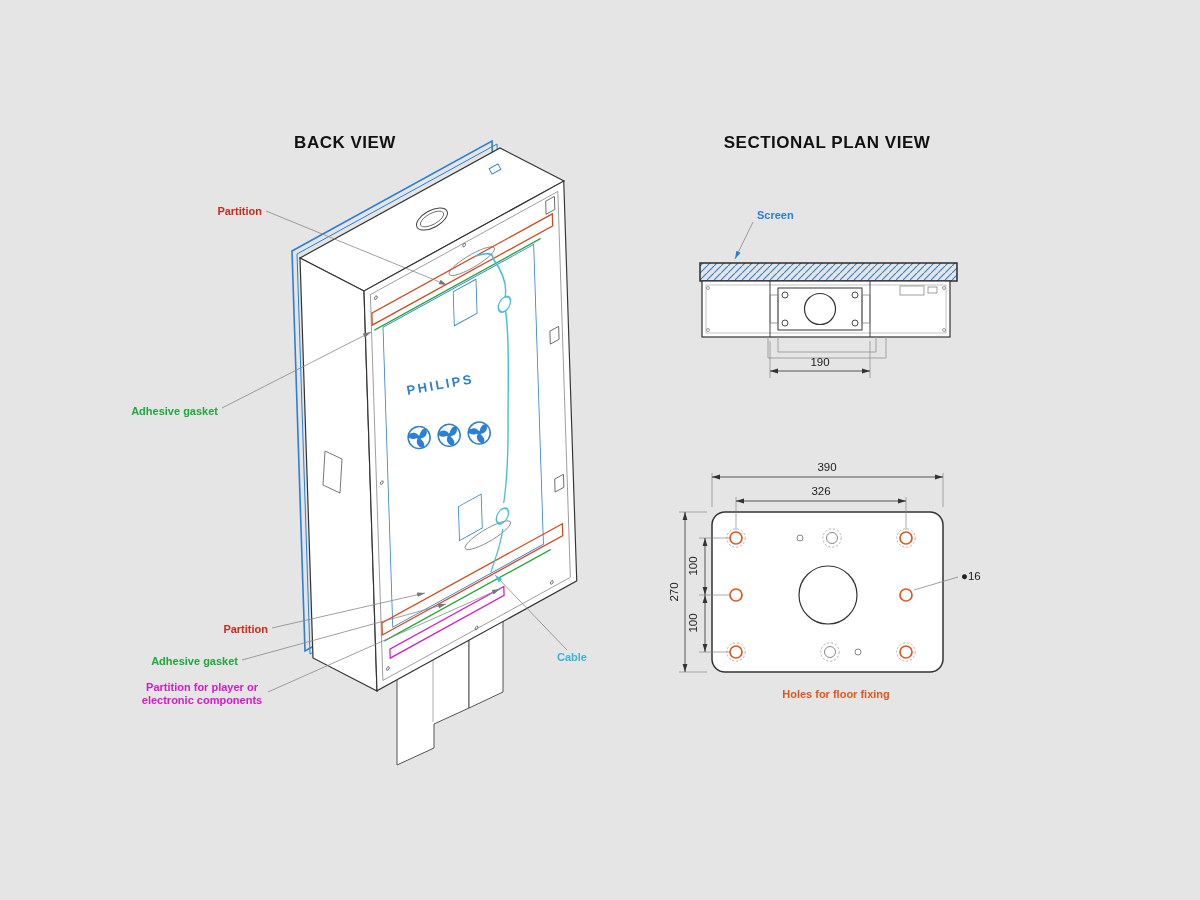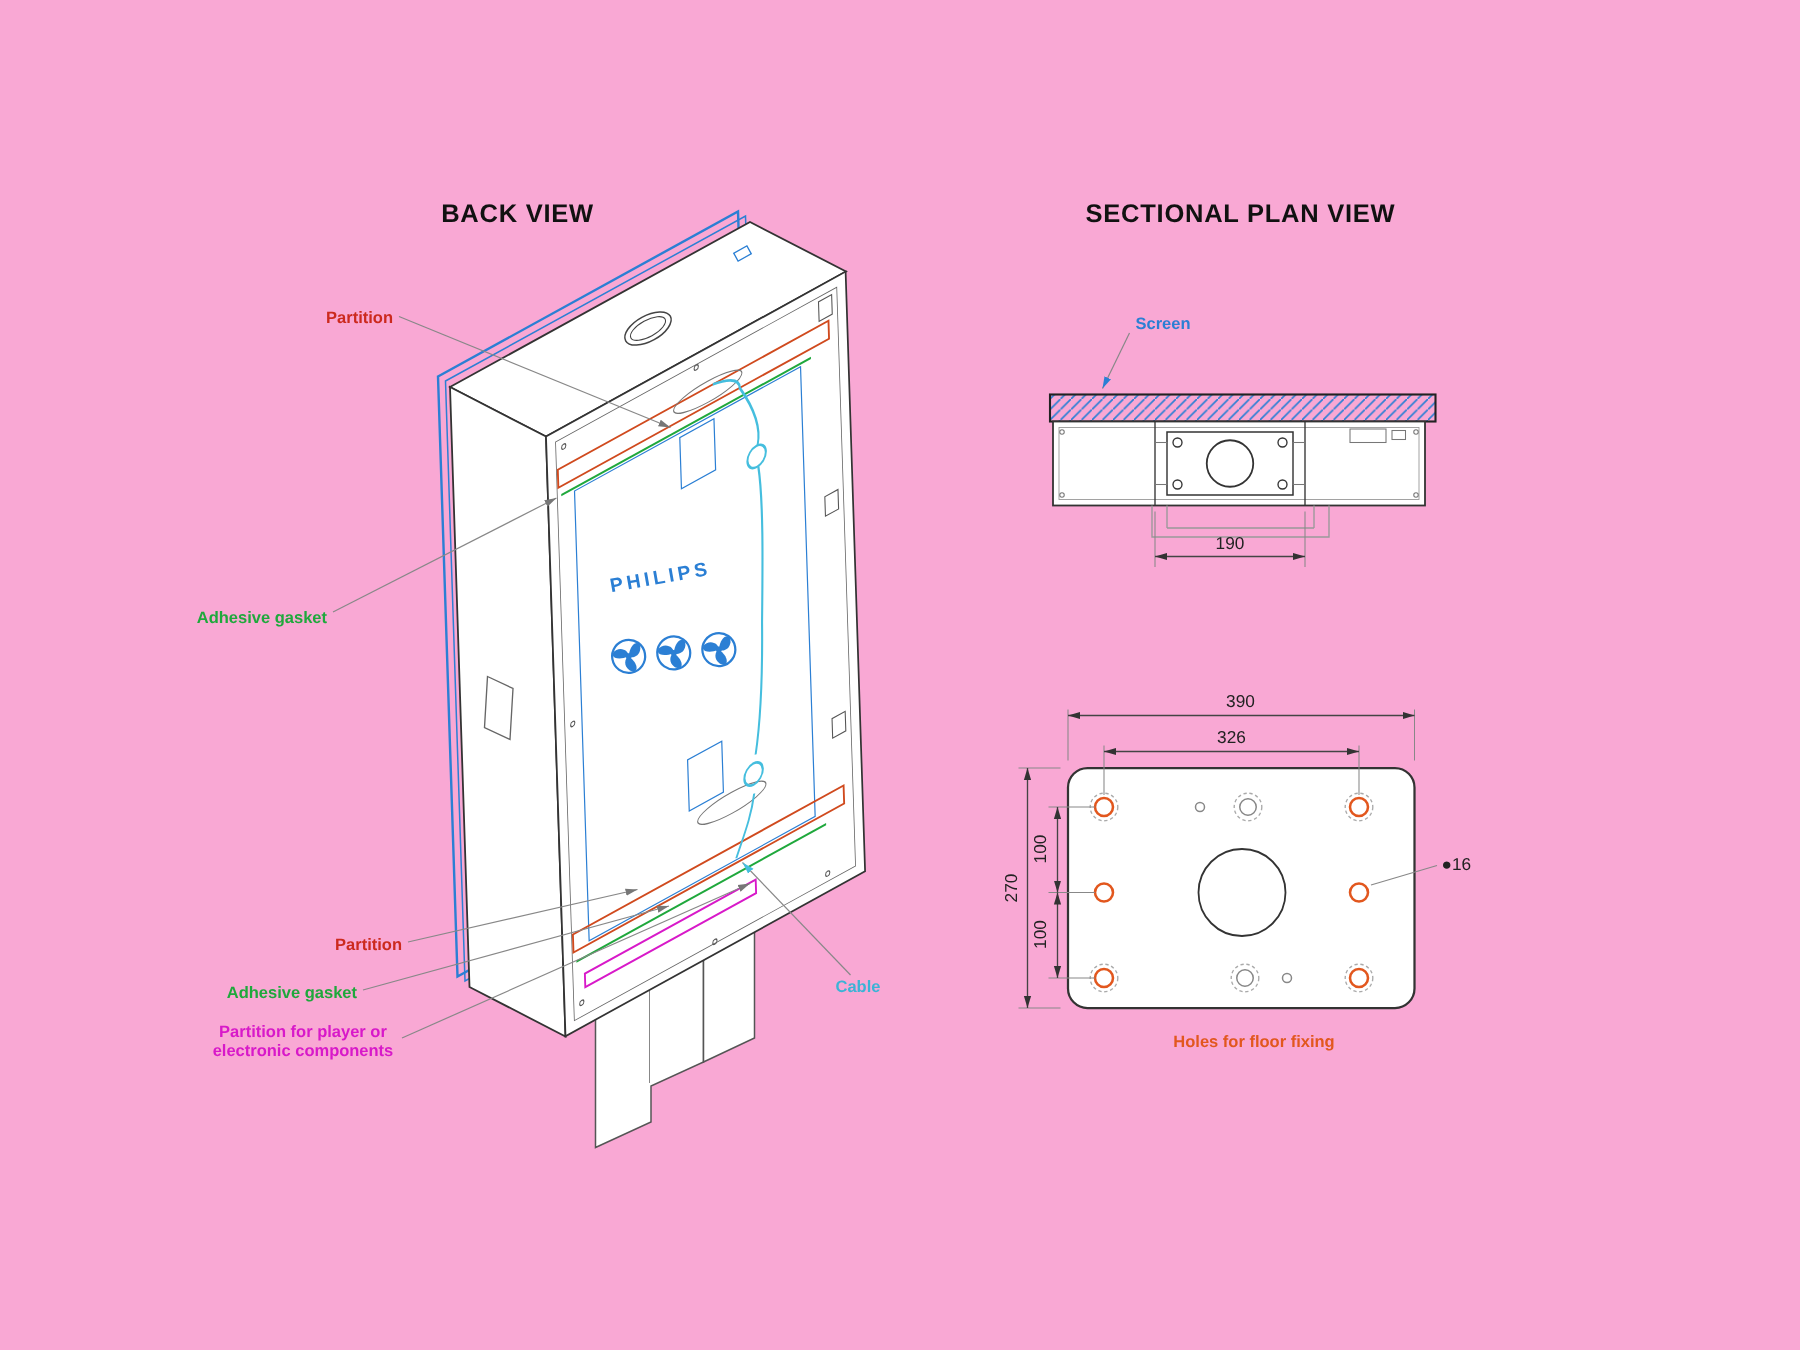--- a/index.html
+++ b/index.html
@@ -1,16 +1,16 @@
 <!DOCTYPE html>
 <html><head>
 <meta charset="utf-8">
 <style>
   html,body{margin:0;padding:0;background:#fff;}
-  .canvas{position:relative;width:1200px;height:900px;background:#f9a8d4;font-family:"Liberation Sans",sans-serif;overflow:hidden;text-decoration:underline;}
+  .canvas{position:relative;width:1200px;height:900px;background:#e5e5e5;font-family:"Liberation Sans",sans-serif;overflow:hidden;text-decoration:underline;}
   svg{position:absolute;left:0;top:0;}
   text{font-family:"Liberation Sans","DejaVu Sans",sans-serif;}
   .t-title{font-size:17px;font-weight:bold;letter-spacing:.5px;fill:#111;}
   .t-lab{font-size:11px;font-weight:bold;}
   .t-dim{font-size:11.5px;fill:#222;}
   .philips{font-size:13px;font-weight:bold;letter-spacing:2.5px;fill:#2b7fd4;}
   .ext{stroke:#888;stroke-width:.7;}
   .dim{stroke:#444;stroke-width:.9;}
   .leader{stroke:#888;stroke-width:.8;fill:none;}
   .fan-ring{fill:none;stroke:#2b7fd4;stroke-width:1.5;}

